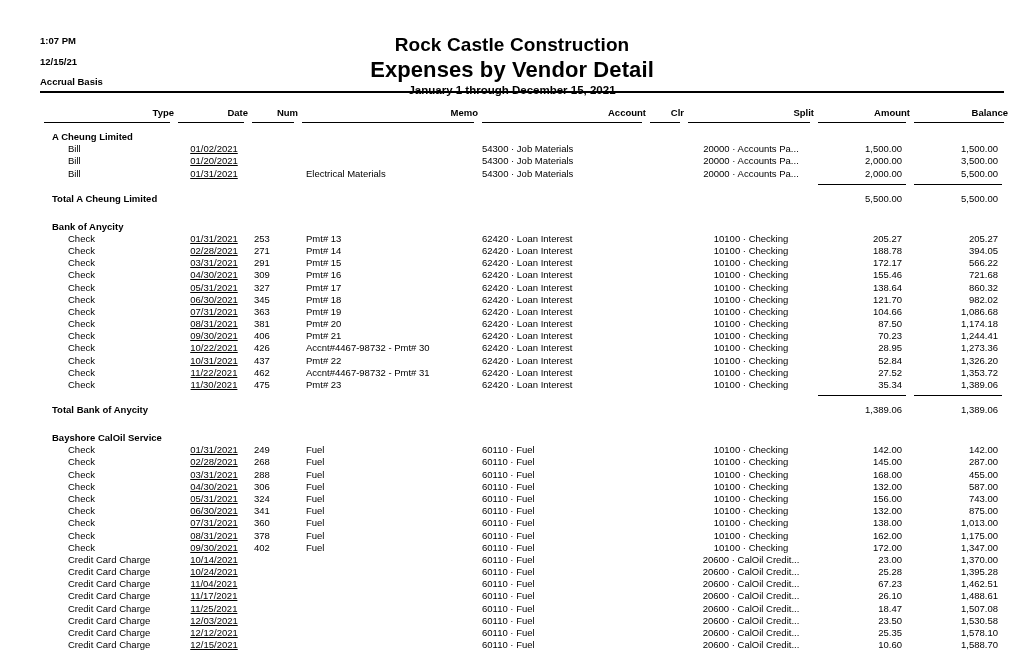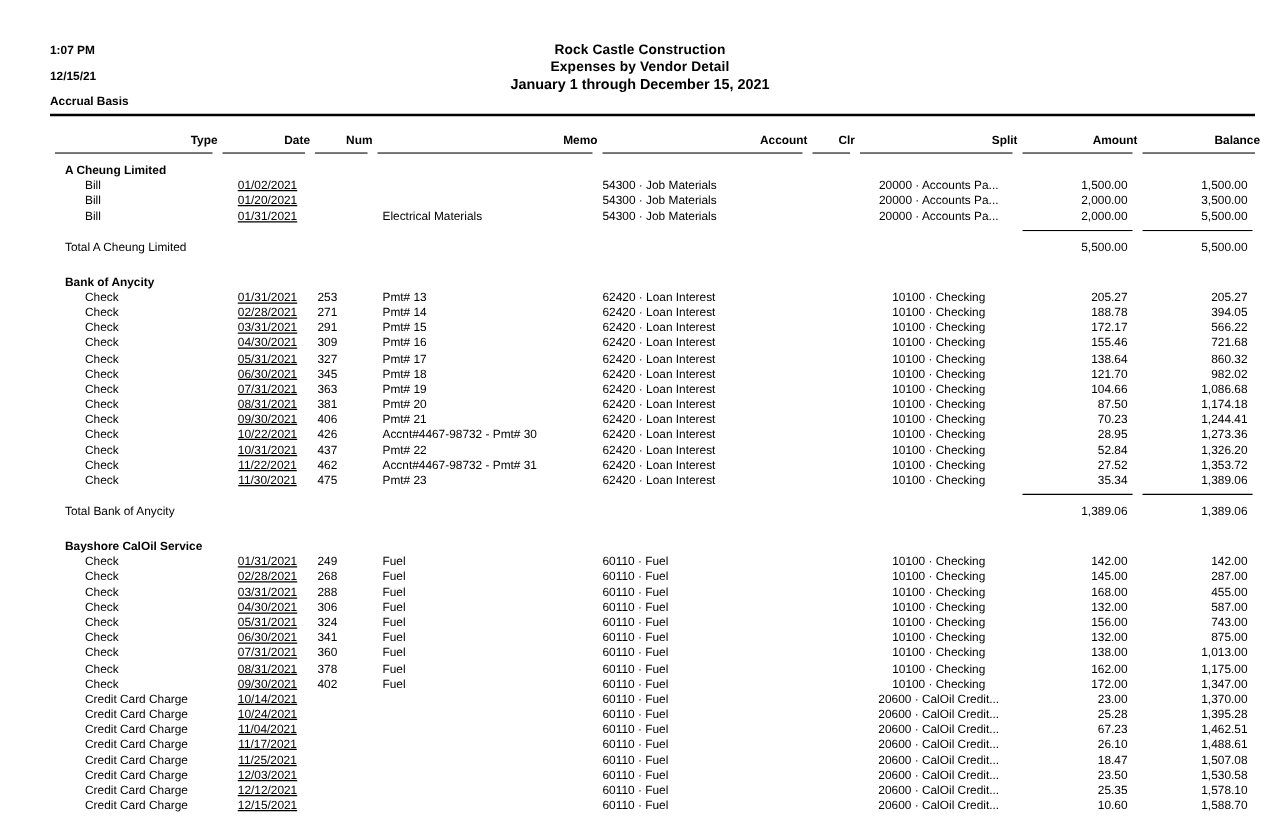--- a/index.html
+++ b/index.html
@@ -39,27 +39,27 @@
   .meta-line:last-child { margin-bottom: 0; }
 
   .title-block {
     position: absolute;
     left: 0;
     right: 0;
     top: 34px;
     text-align: center;
   }
   .company-name {
-    font-size: 11px;
+    font-size: 19px;
     font-weight: bold;
     line-height: 1.15;
     letter-spacing: .1px;
   }
   .report-title {
-    font-size: 11px;
+    font-size: 22px;
     font-weight: bold;
     line-height: 1.18;
     letter-spacing: .1px;
     margin-top: 1px;
   }
   .report-period {
     font-size: 11.5px;
     font-weight: bold;
     line-height: 1.2;
     margin-top: 1px;
@@ -152,21 +152,21 @@
     margin-top: 2px;
   }
   tr.subtotal-rule td.cell-amount .money-rule { margin-right: 4px; margin-left: 4px; }
   tr.subtotal-rule td.cell-balance .money-rule { margin-right: 6px; margin-left: 4px; }
 
   tr.total-row td {
     font-size: 9.5px;
     height: 16px;
     padding-top: 3px;
   }
-  tr.total-row td.total-label { padding-left: 12px; }
+  tr.total-row td.total-label { padding-left: 12px; font-weight: bold; }
   tr.total-row td.cell-amount { text-align: right; padding-right: 8px; }
   tr.total-row td.cell-balance { text-align: right; padding-right: 10px; }
 
   tr.spacer-row td { height: 9px; }
 </style>
 </head>
 <body>
 
 <div id="page">
 

